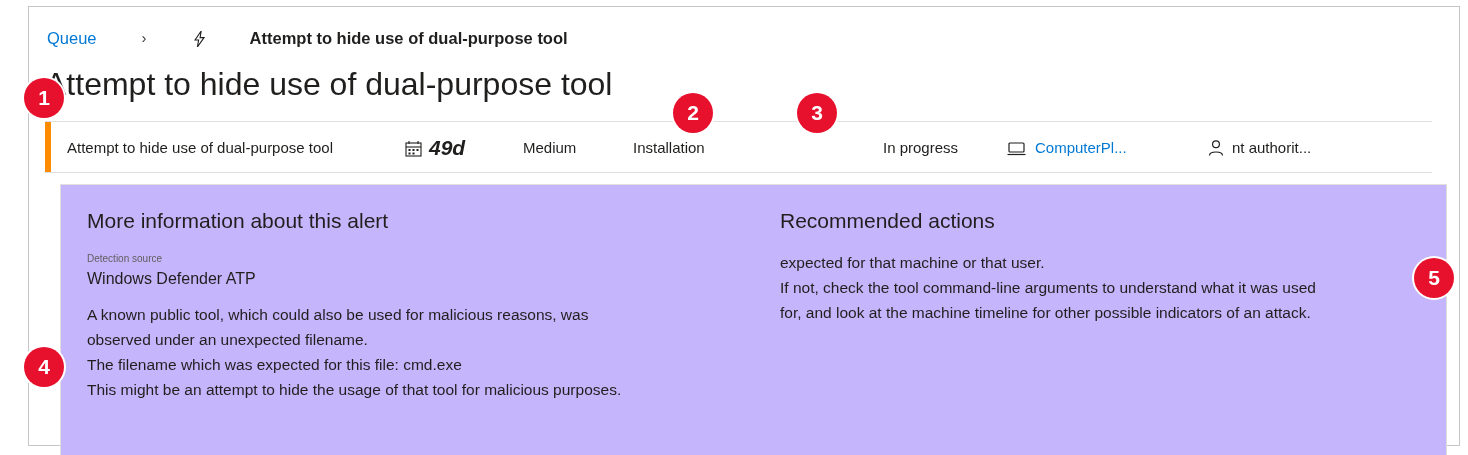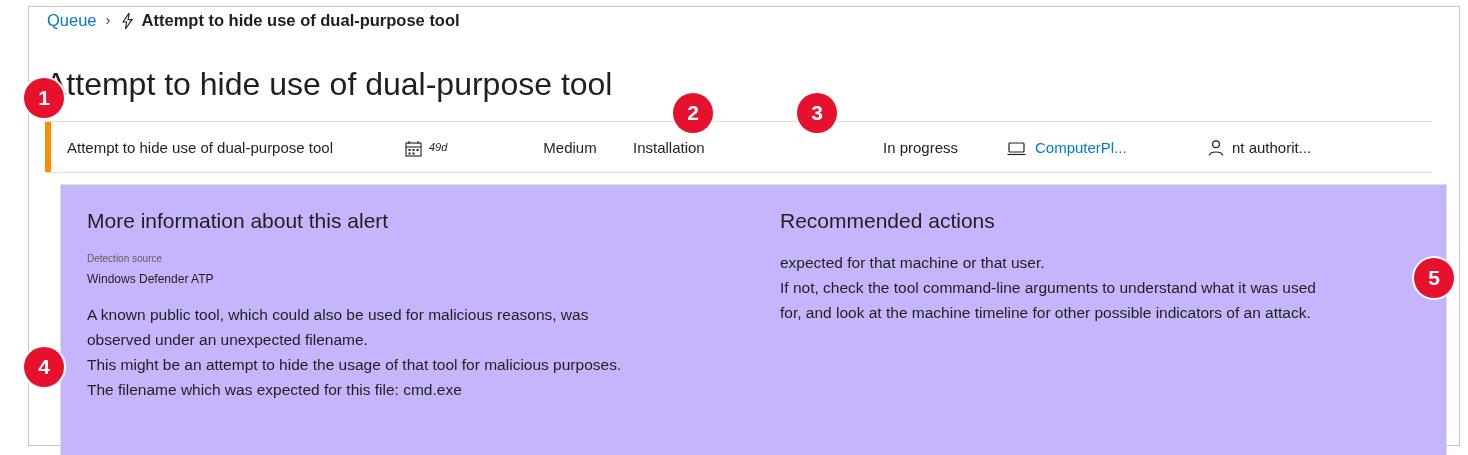--- a/index.html
+++ b/index.html
@@ -26,26 +26,27 @@
     width: 1432px;
     height: 440px;
     box-sizing: border-box;
     border: 1px solid #c8c6c4;
     background: #ffffff;
   }
   
   .breadcrumb {
     position: absolute;
     left: 47px;
-    top: 10px;
+    top: 28px;
     display: flex;
     align-items: center;
     font-size: 16.5px;
     line-height: 20px;
     white-space: nowrap;
+    gap: 36px;
   }
   .breadcrumb .crumb-link {
     color: #0078d4;
     text-decoration: none;
     cursor: pointer;
   }
   .breadcrumb .crumb-sep {
     color: #3b3a39;
     margin: 0 9px;
     font-size: 15px;
@@ -100,22 +101,22 @@
     line-height: 19px;
     color: #201f1e;
     box-sizing: border-box;
     padding: 0 8px;
     flex: 0 0 auto;
     white-space: nowrap;
   }
   .cell-title { width: 346px; padding-left: 16px; }
   .cell-date { width: 112px; white-space: normal; }
   .cell-age { width: 118px; display: flex; align-items: center; gap: 7px; }
-  .cell-age .age-text { font-style: italic; font-weight: normal; font-size: 11px; }
-  .cell-sev { width: 110px; text-align: center; }
+  .cell-age .age-text { font-style: italic; font-weight: bold; font-size: 21px; }
+  .cell-sev { width: 110px; }
   .cell-cat { width: 250px; }
   .cell-status { width: 124px; white-space: normal; }
   .cell-machine { width: 200px; display: flex; align-items: center; gap: 9px; text-align: right; }
   .cell-user { width: 160px; display: flex; align-items: center; gap: 7px; }
   .link-blue { color: #0078d4; cursor: pointer; }
   .icon-svg { display: inline-block; vertical-align: middle; }
   
   .detail-panel {
     position: absolute;
     left: 60px;
@@ -139,21 +140,21 @@
     color: #201f1e;
     line-height: 27px;
     margin: 0 0 16px 0;
   }
   .sub-label {
     font-size: 10px;
     color: #605e5c;
     line-height: 17px;
   }
   .sub-value {
-    font-size: 12px;
+    font-size: 16px;
     color: #201f1e;
     line-height: 22px;
     margin-top: 1px;
   }
   .body-text {
     font-size: 15.5px;
     line-height: 25px;
     color: #201f1e;
     margin-top: 12px;
   }
@@ -244,22 +245,22 @@
   </div>
 
   <div class="detail-panel">
     <div class="detail-col col-left">
       <div class="section-head">More information about this alert</div>
       <div class="sub-label">Detection source</div>
       <div class="sub-value">Windows Defender ATP</div>
       <div class="body-text">
         <span class="body-line">A known public tool, which could also be used for malicious reasons, was</span>
         <span class="body-line">observed under an unexpected filename.</span>
+        <span class="body-line">The filename which was expected for this file: cmd.exe</span>
         <span class="body-line">This might be an attempt to hide the usage of that tool for malicious purposes.</span>
-        <span class="body-line">The filename which was expected for this file: cmd.exe</span>
       </div>
     </div>
     <div class="detail-col col-right">
       <div class="section-head">Recommended actions</div>
       <div class="body-text first">
         <span class="body-line">expected for that machine or that user.</span>
         <span class="body-line">If not, check the tool command-line arguments to understand what it was used</span>
         <span class="body-line">for, and look at the machine timeline for other possible indicators of an attack.</span>
       </div>
     </div>

